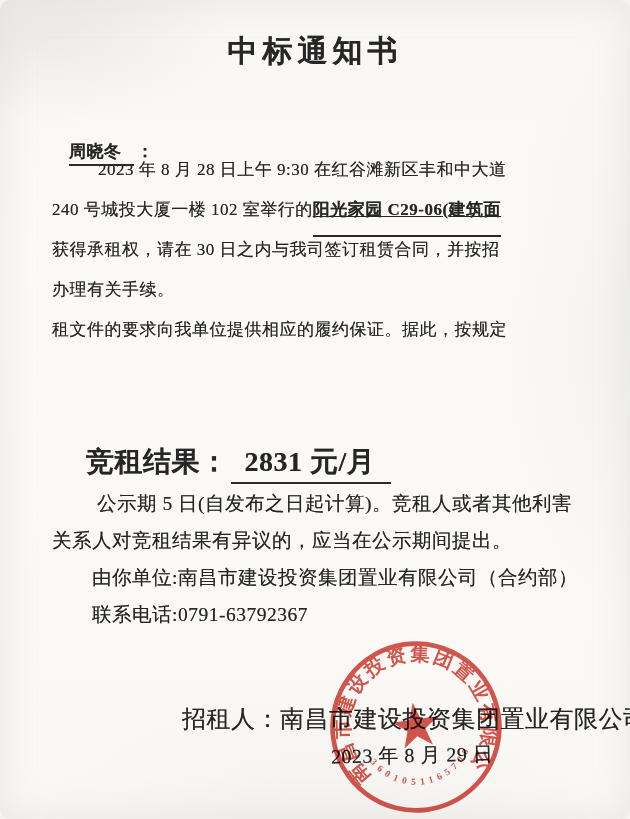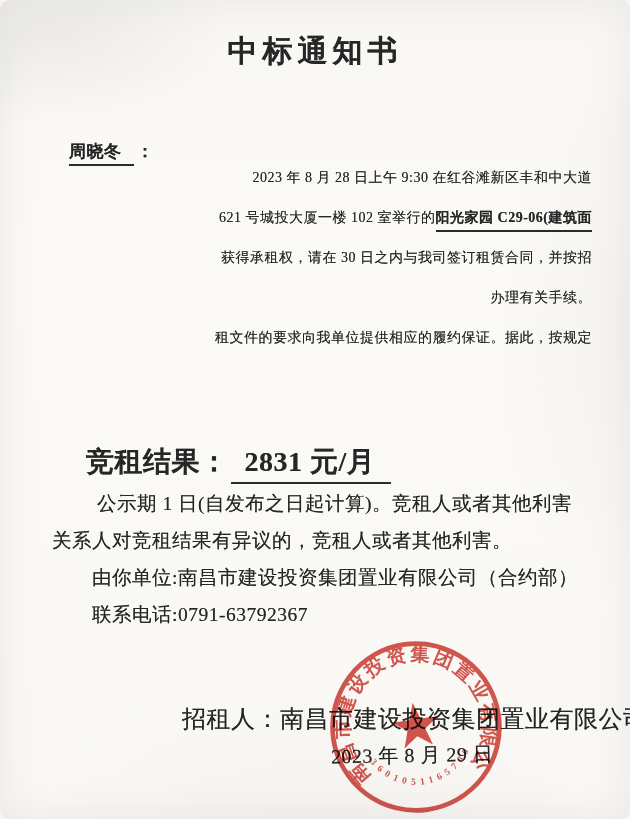--- a/index.html
+++ b/index.html
@@ -51,34 +51,34 @@
   .recipient-name {
     border-bottom: 2px solid #2b2b2b;
     padding-right: 12px;
     padding-bottom: 1px;
     display: inline-block;
   }
   .recipient-colon { margin-left: 3px; }
   .para1 {
     position: absolute;
     left: 52px;
-    top: 158px;
+    top: 150px;
     width: 540px;
-    font-size: 14px;
-    text-align: right;
+    font-size: 17px;
   }
   .para1 .line {
     height: 40px;
     line-height: 40px;
   }
   .para1 .line.indent { padding-left: 46px; }
   .em-seg {
     font-weight: bold;
     border-bottom: 2px solid #2a2a2a;
-    padding-bottom: 5px;
+    padding-bottom: 16px;
+    text-decoration: underline;
   }
   .result-line {
     position: absolute;
     left: 56px;
     top: 411px;
     font-size: 28px;
     font-weight: bold;
   }
   .result-value {
     border-bottom: 2px solid #2b2b2b;
@@ -142,33 +142,33 @@
 <div class="scan-page">
 
   <div class="doc-title txt">中标通知书</div>
 
   <div class="recipient-line txt">
     <span class="recipient-name">周晓冬</span><span class="recipient-colon">：</span>
   </div>
 
   <div class="para1">
     <div class="line indent txt">2023 年 8 月 28 日上午 9:30 在红谷滩新区丰和中大道</div>
-    <div class="line txt"><span>621 号城投大厦一楼 102 室举行的</span><span class="em-seg">阳光家园 C29-06(建筑面</span></div>
+    <div class="line txt"><span>240 号城投大厦一楼 102 室举行的</span><span class="em-seg">阳光家园 C29-06(建筑面</span></div>
     <div class="line txt">获得承租权，请在 30 日之内与我司签订租赁合同，并按招</div>
     <div class="line txt">办理有关手续。</div>
     <div class="line txt">租文件的要求向我单位提供相应的履约保证。据此，按规定</div>
   </div>
 
   <div class="result-line txt">
     <span>竞租结果：</span><span class="result-value">2831 元/月</span>
   </div>
 
   <div class="para2">
-    <div class="line indent-lg txt">公示期 1 日(自发布之日起计算)。竞租人或者其他利害</div>
-    <div class="line txt">关系人对竞租结果有异议的，竞租人或者其他利害。</div>
+    <div class="line indent-lg txt">公示期 5 日(自发布之日起计算)。竞租人或者其他利害</div>
+    <div class="line txt">关系人对竞租结果有异议的，应当在公示期间提出。</div>
     <div class="line indent-md txt">由你单位:南昌市建设投资集团置业有限公司（合约部）</div>
     <div class="line indent-md txt">联系电话:0791-63792367</div>
   </div>
 
   <div class="lessor-line txt">招租人：南昌市建设投资集团置业有限公司</div>
   <div class="date-line txt">2023 年 8 月 29 日</div>
 
   <div class="company-seal">
     <svg viewBox="0 0 160 160" xmlns="http://www.w3.org/2000/svg">
       <circle class="seal-ring" cx="80" cy="80" r="75"></circle>

